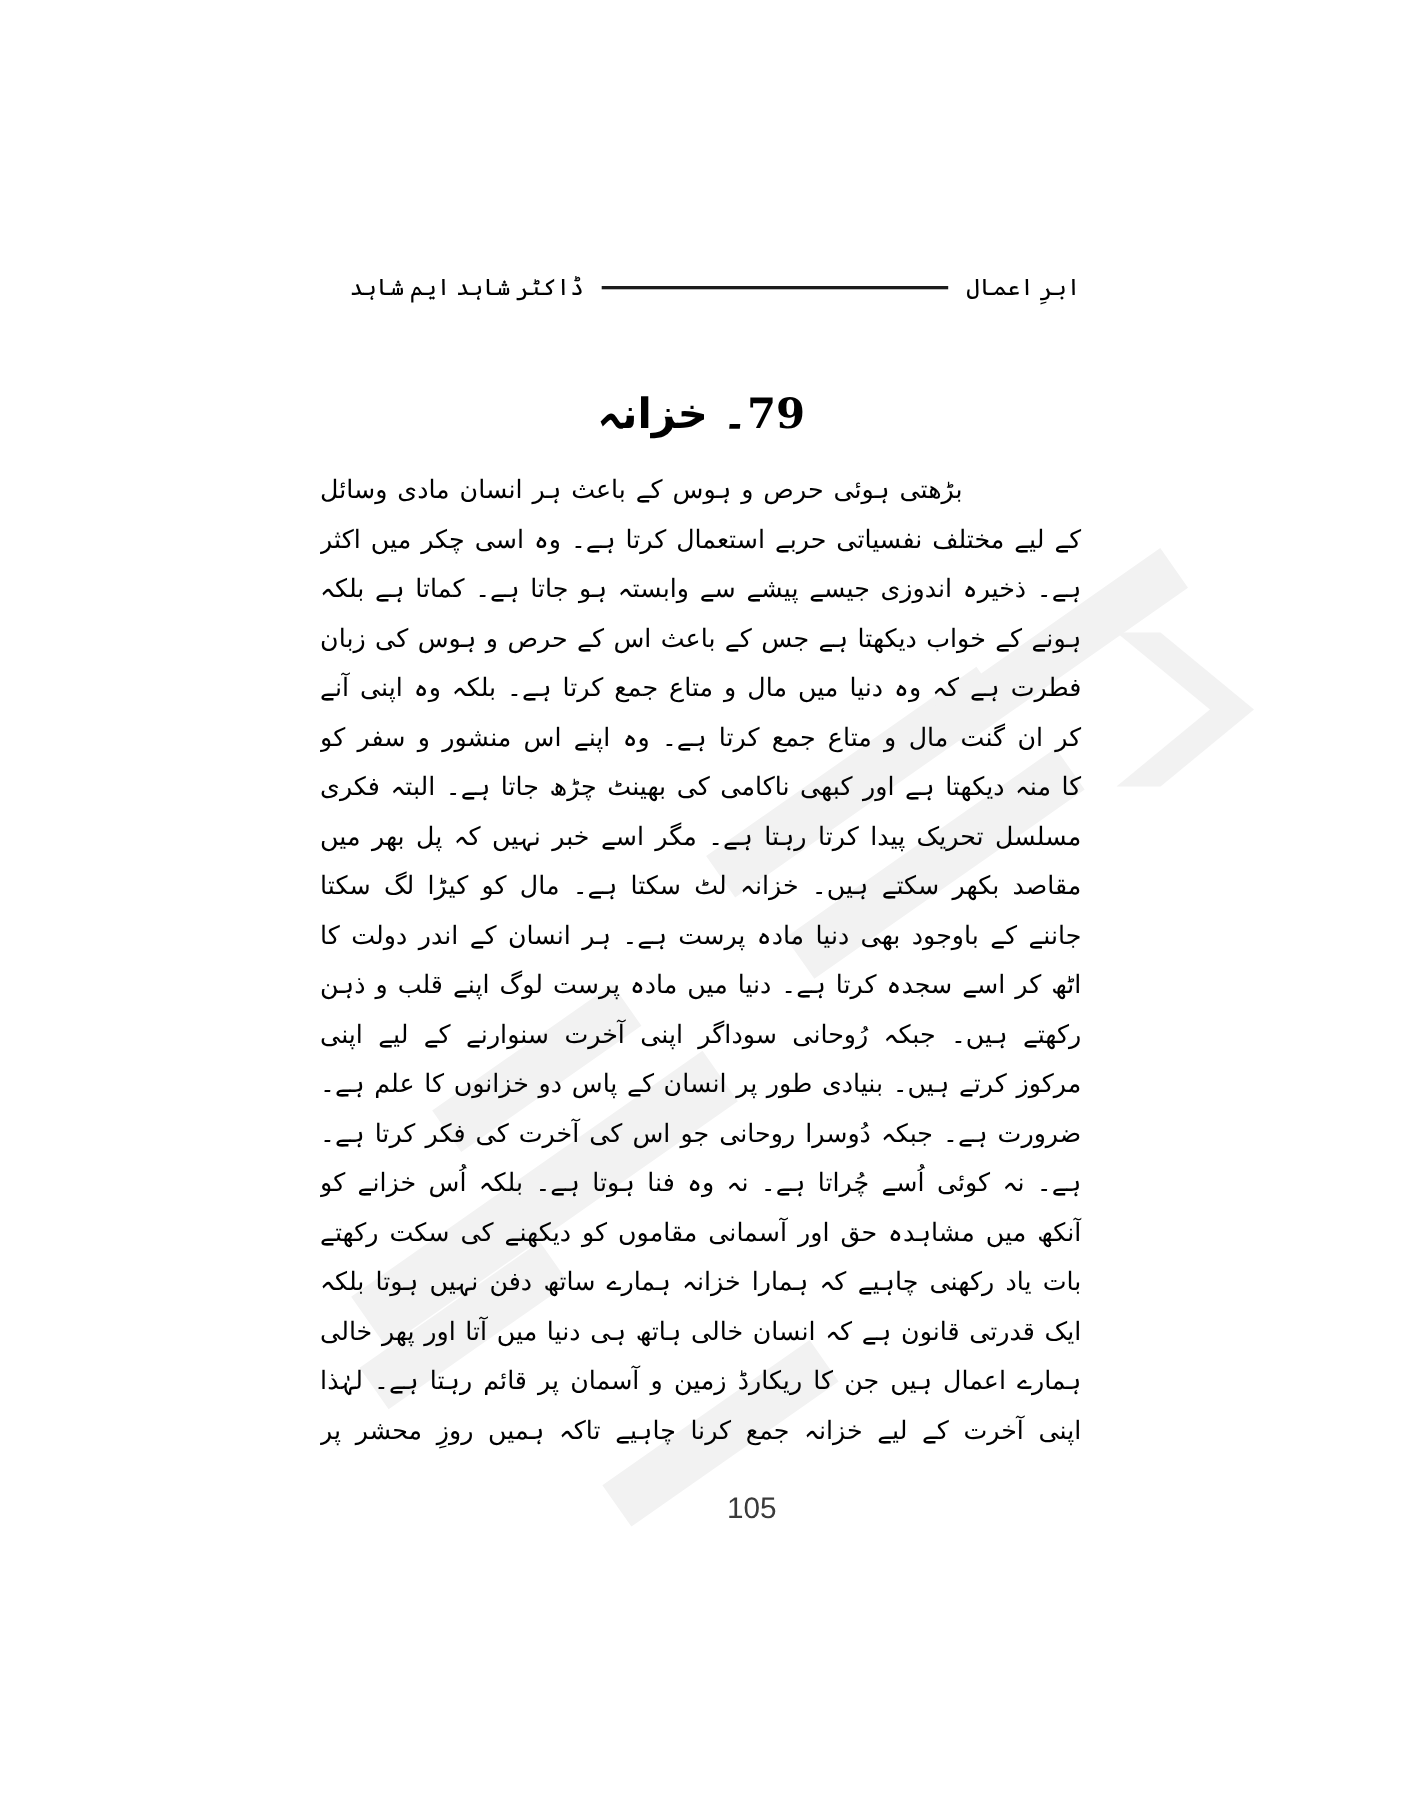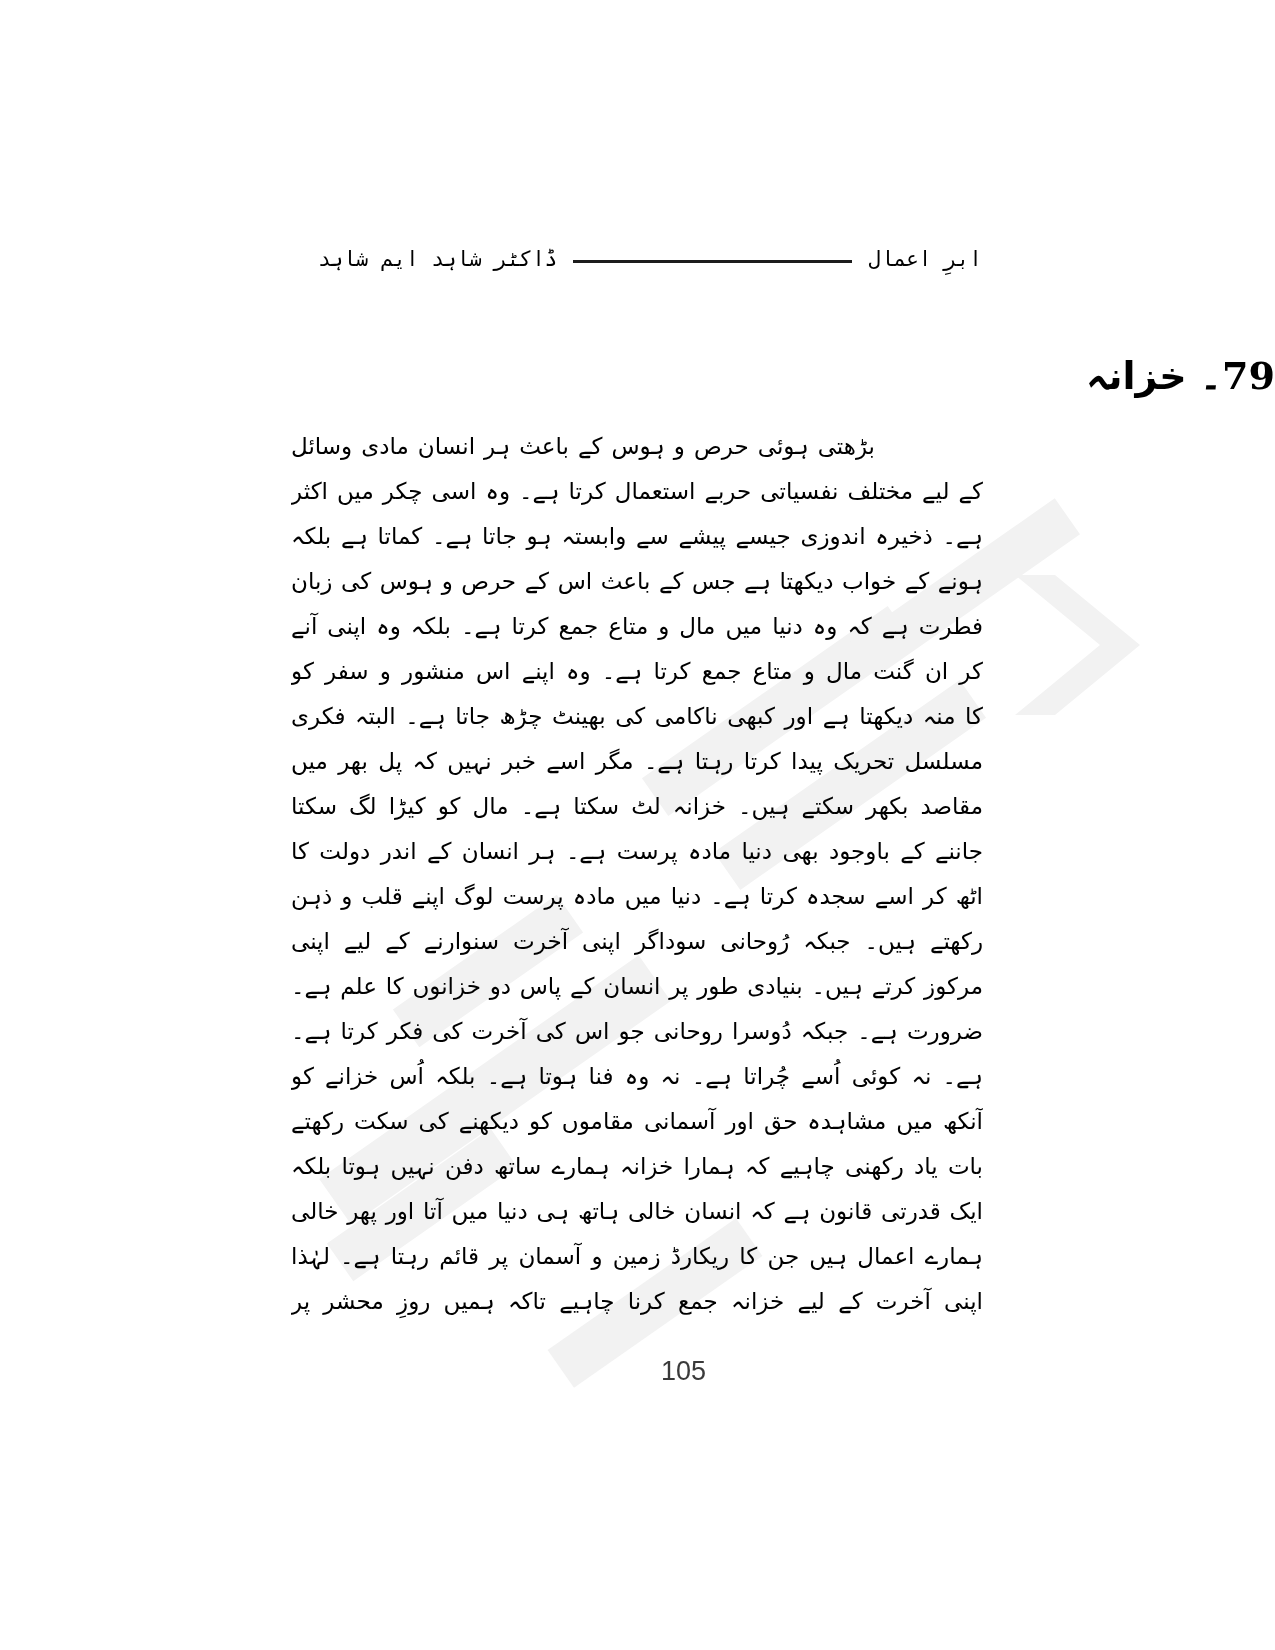--- a/index.html
+++ b/index.html
@@ -27,34 +27,35 @@
     left: 318px;
     width: 664px;
     display: flex;
     align-items: center;
     direction: rtl;
   }
   .header-text {
     font-size: 21px;
     line-height: 34px;
     white-space: nowrap;
-    font-family: Liberation Mono, monospace;
+    font-family: Liberation Serif, serif;
   }
   .header-rule {
     flex: 1;
     height: 0;
     border-top: 3px solid #1c1c1c;
     margin: 0 16px;
   }
 
   .chapter-title {
     position: absolute;
     top: 348px;
     left: 0;
     width: 100%;
+    text-align: center;
     direction: rtl;
     font-family: "DejaVu Serif", "DejaVu Sans", serif;
     font-weight: bold;
     font-size: 38px;
     line-height: 56px;
     letter-spacing: 1px;
   }
 
   .body-text {
     position: absolute;

